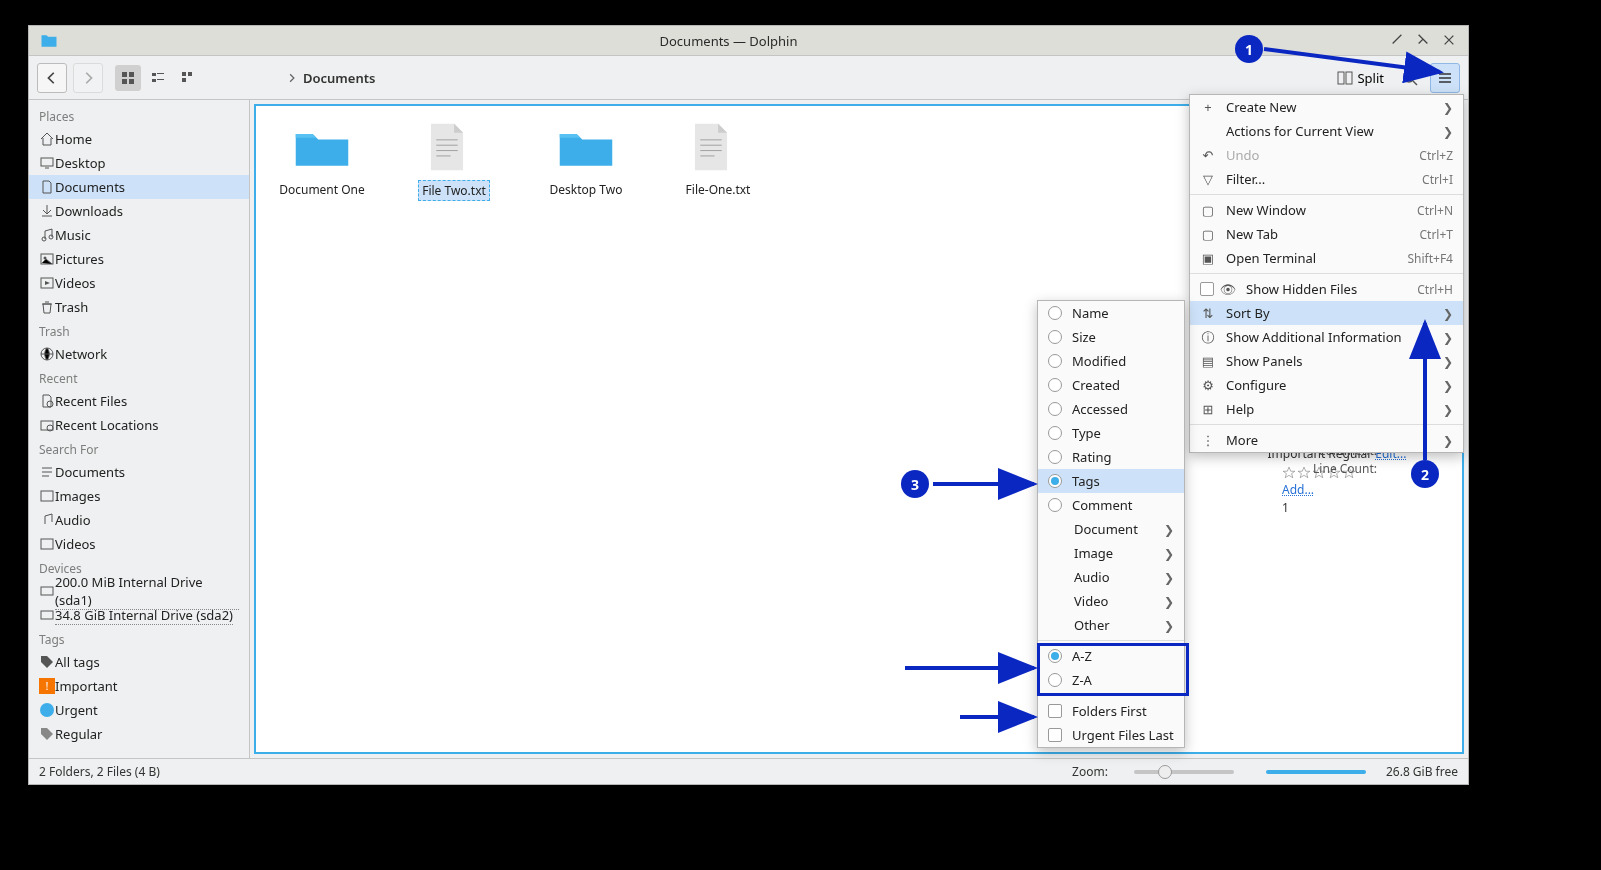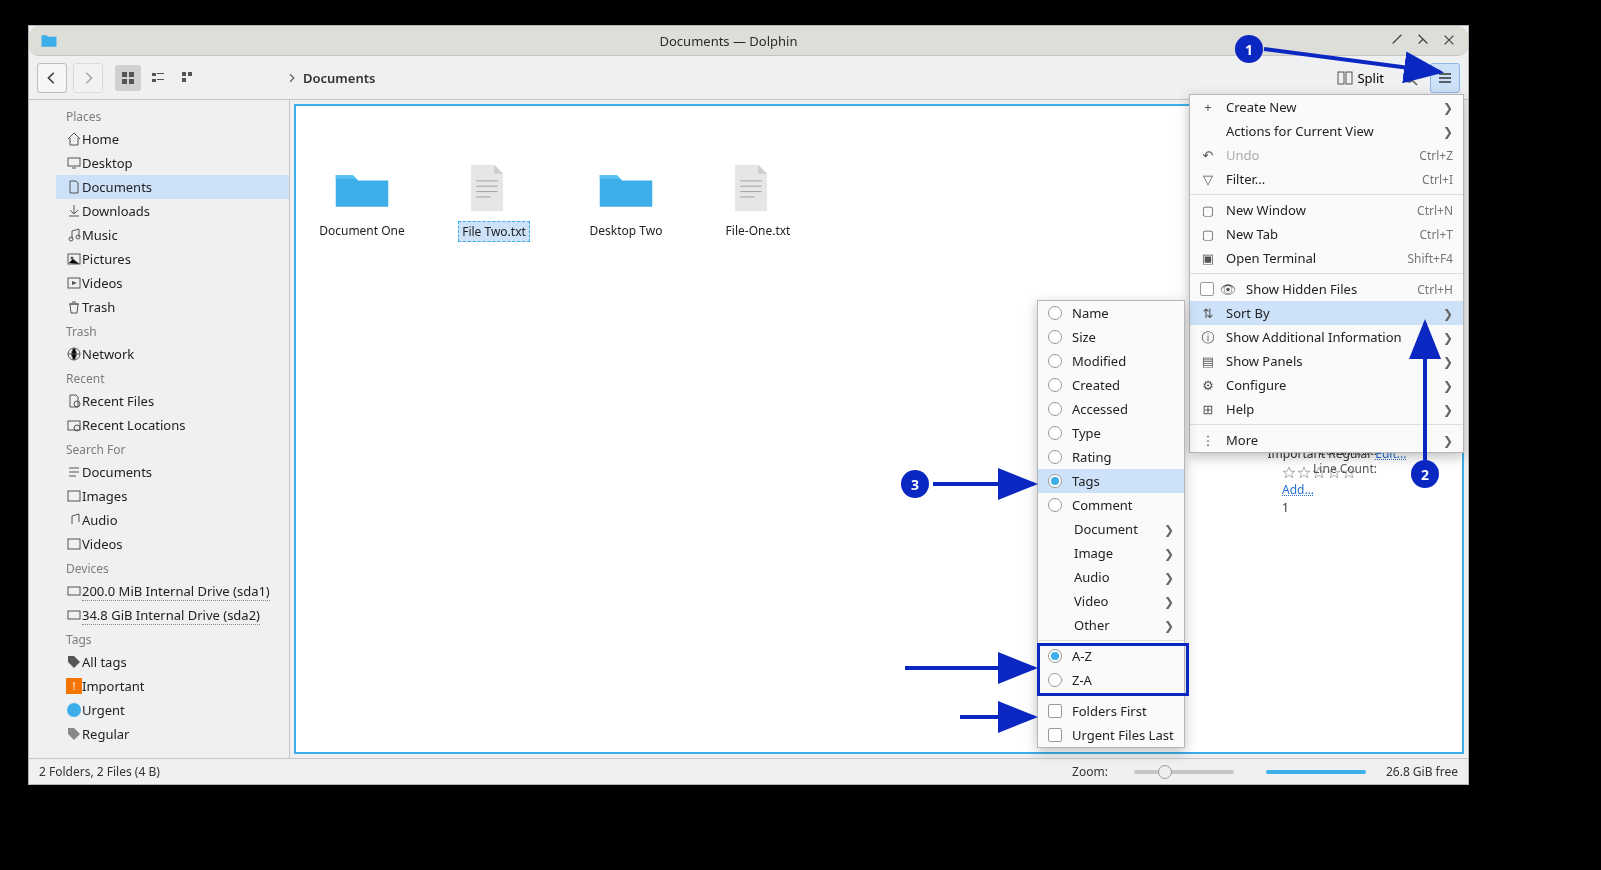--- a/index.html
+++ b/index.html
@@ -2,46 +2,46 @@
 <html><head>
 <meta charset="utf-8">
 <style>
 * { box-sizing: border-box; margin: 0; padding: 0; font-family: "Noto Sans", "Segoe UI", sans-serif; }
 html, body { height: 100%; background: #000; }
 .outer { position: relative; width: 1601px; height: 870px; background: #000; }
 .window {
   position: absolute; left: 28px; top: 25px; width: 1441px; height: 760px;
   background: #eff0f1; border: 1px solid #b6b6b6; display: flex; flex-direction: column;
 }
-.titlebar { height: 30px; display: flex; align-items: center; padding: 0 10px; background: #deded9; border-bottom:1px solid #c5c5c5;border-radius:10px;}
+.titlebar { height: 30px; display: flex; align-items: center; padding: 0 10px; background: #deded9; border-bottom:1px solid #c5c5c5;}
 .titlebar .app-icon { width: 20px; height: 20px; margin-right: 8px; }
 .title-text { flex: 1; text-align: center; font-size: 13px; color: #2a2a2a; }
 .titlebar .win-btns { display: flex; gap: 10px; }
 .win-btn { width: 16px; height: 16px; cursor: pointer; color:#444; }
 .toolbar { height: 44px; display: flex; align-items: center; padding: 0 8px; gap: 6px; background: #eff0f1; border-bottom:1px solid #c5c5c5; }
 .nav-btn { width: 30px; height: 30px; display:flex; align-items:center; justify-content:center; border:1px solid #bcbcbc; border-radius:3px; background:#f6f6f6;}
 .nav-btn.fwd { opacity:.4;}
 .view-btns { display:flex; gap:4px; margin-left:6px;}
 .view-btn { width:26px; height:26px; display:flex; align-items:center; justify-content:center; border-radius:3px;}
 .view-btn.active { background:#d0d0d0;}
 .breadcrumb { margin-left: 80px; display:flex; align-items:center; gap:6px; font-size:13px; color:#333;}
 .breadcrumb b { font-weight:600;}
 .spacer { flex:1; }
 .tool-action { display:flex; align-items:center; gap:4px; padding:4px 6px; font-size:13px; border-radius:3px;}
 .hamburger { width:30px; height:30px; display:flex; align-items:center; justify-content:center; border:1px solid #8fb8e6; background:#cde2f8; border-radius:3px;}
 .body { flex:1; display:flex; position:relative; overflow:hidden;}
-.sidebar { width:261px; background:#eff0f1; border-right:1px solid #c5c5c5; padding-top:4px; overflow-y:auto; font-size:13px;padding-left:27px;}
+.sidebar { width:221px; background:#eff0f1; border-right:1px solid #c5c5c5; padding-top:4px; overflow-y:auto; font-size:13px;}
 .side-section { padding: 4px 10px 2px 10px; color:#7d7d7d; font-size:12px;}
 .side-item { display:flex; align-items:center; gap:0; padding:3px 10px 3px 10px; height:24px; cursor:pointer;}
 .side-item.active { background:#cde2f8;}
 .side-item .ico { width:16px; height:16px; display:inline-flex; align-items:center; justify-content:center; color:#555;}
 .side-item .txt { color:#222;}
 .side-item.underlined .txt { border-bottom:1px dotted #888;}
 .content { flex:1; position:relative; background:#fff; border:2px solid #3daee9; margin:4px;}
-.icon-grid { display:flex; gap:40px; padding:16px 20px; align-items:flex-start;margin-top:41px;}
+.icon-grid { display:flex; gap:40px; padding:16px 20px; align-items:flex-start;}
 .file { width:92px; text-align:center; font-size:12px; color:#222;}
 .file .thumb { width:60px; height:50px; margin:0 auto 8px auto; }
 .file .lbl { white-space:nowrap; padding:1px 3px; display:inline-block;}
 .file .lbl.sel { background:#cde2f8; border:1px dashed #3daee9;}
 .statusbar { height:26px; border-top:1px solid #c5c5c5; background:#eff0f1; display:flex; align-items:center; padding:0 10px; font-size:12px; color:#333; gap:20px;}
 .zoom-slider { width:100px; height:4px; background:#c5c5c5; border-radius:2px; position:relative; margin:0 6px;}
 .zoom-slider .thumb { position:absolute; top:-5px; left:24px; width:14px; height:14px; border-radius:50%; background:#eee; border:1px solid #999;}
 .zoom-fill { width:100px; height:4px; background:#3daee9; border-radius:2px; margin-left:6px;}
 
 .info-panel { position:absolute; right:6px; top:96px; width:250px; font-size:12px; color:#333; padding:4px 8px;}

